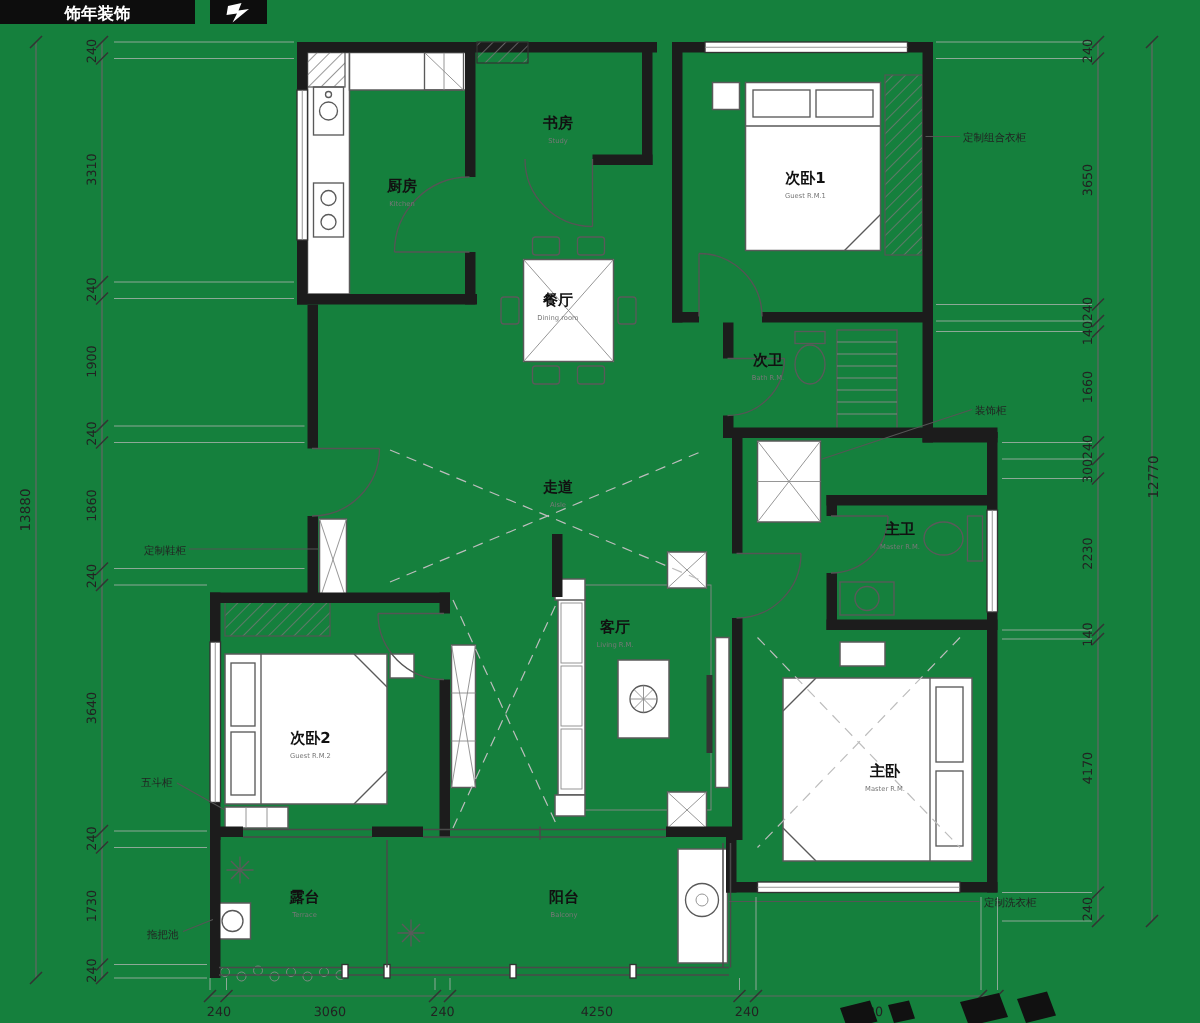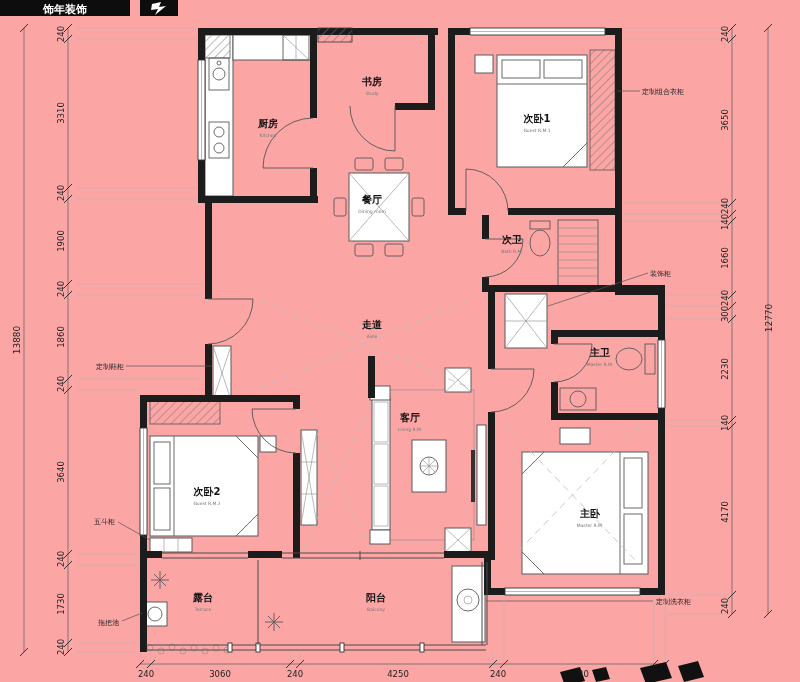--- a/index.html
+++ b/index.html
@@ -1,16 +1,16 @@
 <!DOCTYPE html>
 <html><head>
 <meta charset="utf-8">
 <style>
   html,body{margin:0;padding:0;background:#fff}
-  .stage{position:relative;width:800px;height:682px;background:#fca5a5;overflow:hidden;
+  .stage{position:relative;width:800px;height:682px;background:#15803d;overflow:hidden;
          font-family:"DejaVu Sans",sans-serif}
   svg{display:block}
   .wall{fill:#1c1c1c;stroke:none}
   .thin{stroke:#4a4a4a;stroke-width:1;fill:none}
   .furn{stroke:#5a5a5a;stroke-width:1;fill:#fff}
   .fline{stroke:#5a5a5a;stroke-width:0.9;fill:none}
   .lite{stroke:#8a8a8a;stroke-width:0.6;fill:none}
   .win{fill:#fff;stroke:#333;stroke-width:0.9}
   .door{stroke:#555;stroke-width:0.9;fill:none}
   .dash{stroke:#bdbdbd;stroke-width:0.8;fill:none;stroke-dasharray:7 5}

